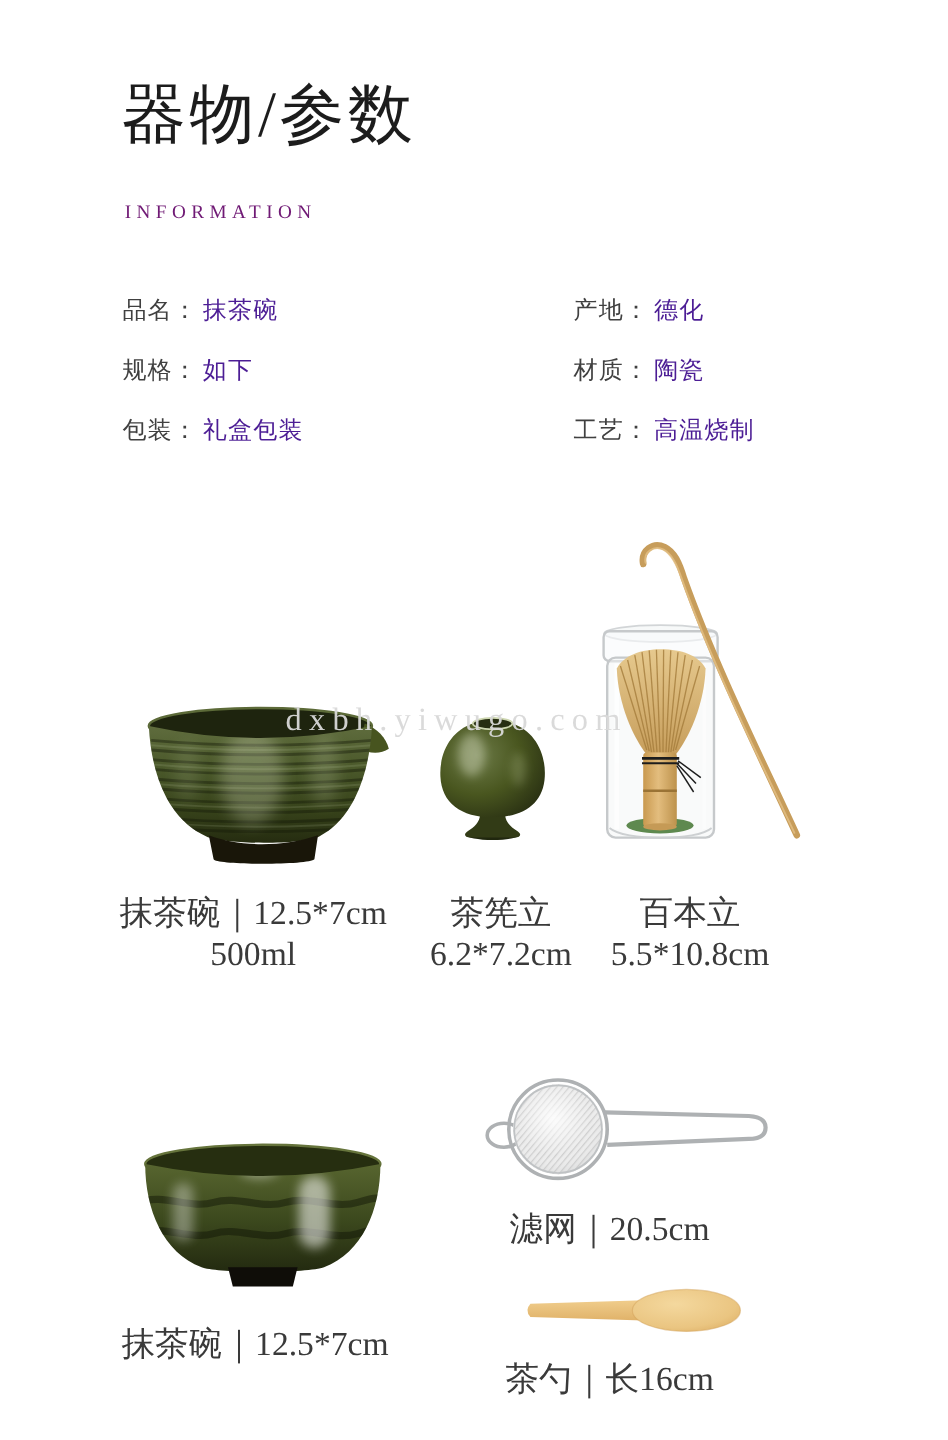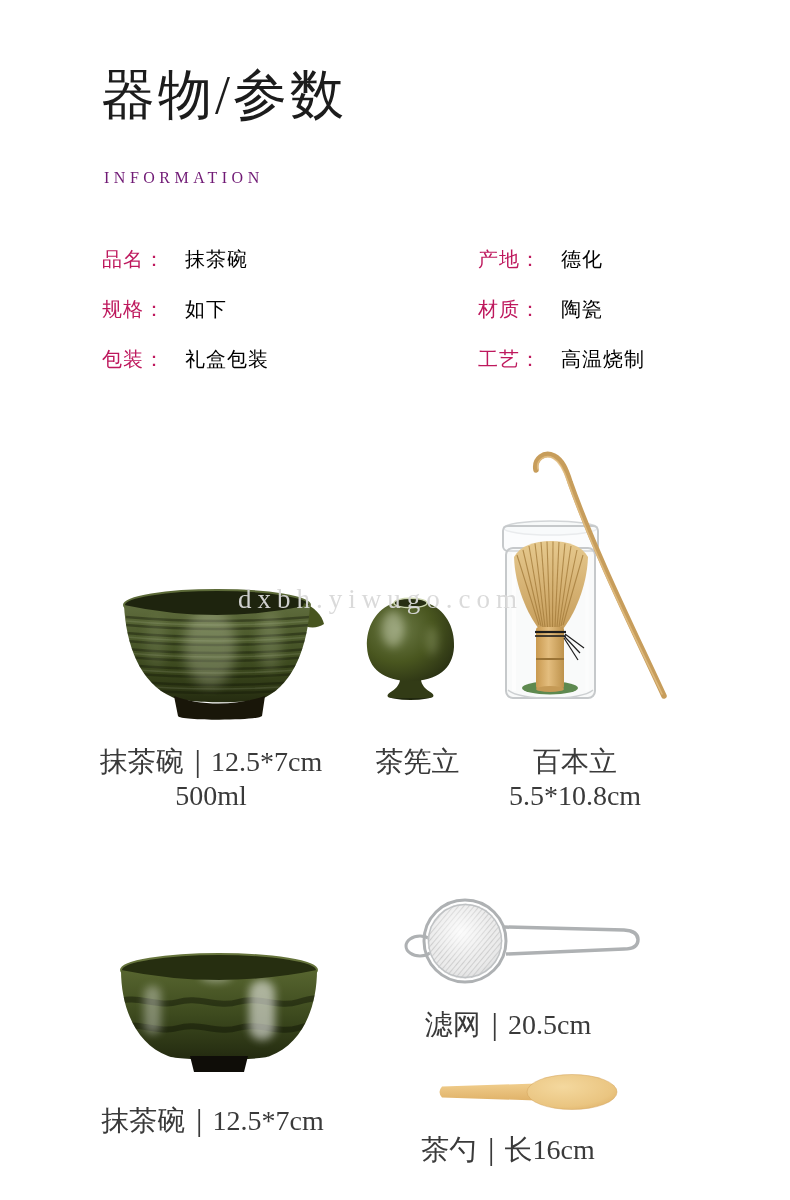--- a/index.html
+++ b/index.html
@@ -3,22 +3,22 @@
 <meta charset="utf-8">
 <style>
   html,body{margin:0;padding:0;background:#ffffff;}
   .serif{font-family:"Liberation Serif","DejaVu Serif",serif;border-radius:12px;}
   .sans{font-family:"Liberation Sans","DejaVu Sans",sans-serif;}
   .page{position:relative;width:790px;height:1200px;background:#ffffff;margin:0 auto;overflow:hidden;}
   .abs{position:absolute;}
   .title{left:101px;top:64px;font-size:54px;line-height:1.15;letter-spacing:3px;color:#1c1c1c;font-weight:500;margin:0;}
   .subtitle{left:104px;top:169px;font-size:16px;letter-spacing:4.5px;color:#701a75;font-weight:400;}
   .spec-row{height:24px;display:flex;align-items:center;font-size:20px;line-height:24px;}
-  .spec-label{color:#be185d;letter-spacing:1px;}
-  .spec-value{color:#000000;margin-left:20px;letter-spacing:1px;}
+  .spec-label{color:#404040;letter-spacing:1px;}
+  .spec-value{color:#4c1d95;margin-left:4px;letter-spacing:1px;}
   .cap{text-align:center;font-size:28px;line-height:34px;color:#3a3a3a;}
   .watermark{left:238px;top:584px;font-size:27px;letter-spacing:6px;color:#d9d9d9;opacity:.95;z-index:10;white-space:nowrap;text-align:center;}
   svg{display:block;}
 </style>
 </head>
 <body>
 
 <div class="page serif">
 
   <h1 class="abs title serif">器物/参数</h1>
@@ -176,20 +176,21 @@
   </div>
 
   <div class="abs watermark serif">dxbh.yiwugo.com</div>
 
   <div class="abs cap serif" style="left:95px;top:745px;width:232px">
     <div>抹茶碗｜12.5*7cm</div>
     <div>500ml</div>
   </div>
   <div class="abs cap serif" style="left:330px;top:745px;width:175px">
     <div>茶筅立</div>
+    <div>6.2*7.2cm</div>
   </div>
   <div class="abs cap serif" style="left:480px;top:745px;width:190px">
     <div>百本立</div>
     <div>5.5*10.8cm</div>
   </div>
 
   <div class="abs" style="left:116px;top:950px;width:206px;height:128px">
     <svg width="206" height="128" viewBox="0 0 206 128">
       <defs>
         <linearGradient id="b2g" x1="0" y1="0" x2="0" y2="1">

